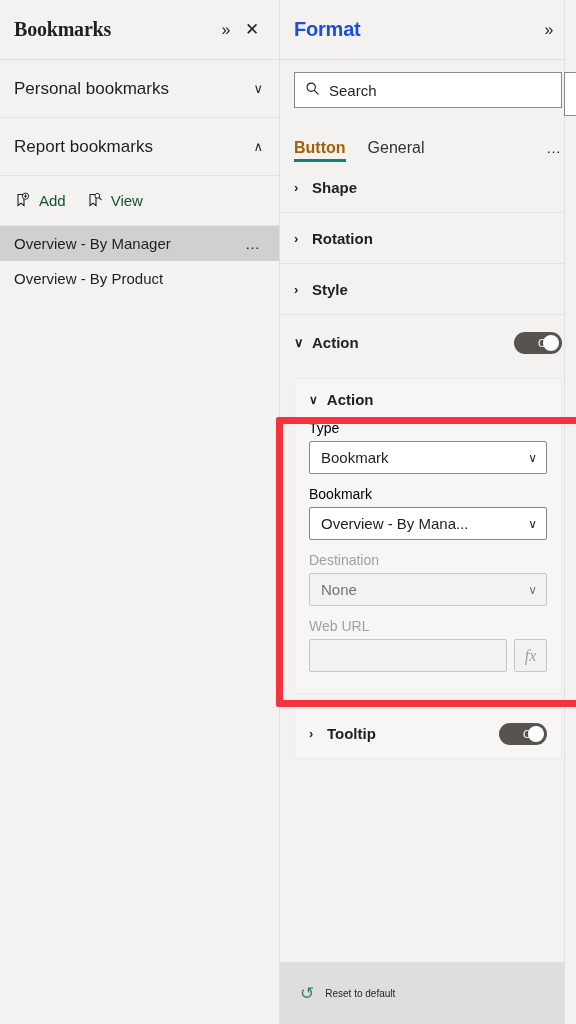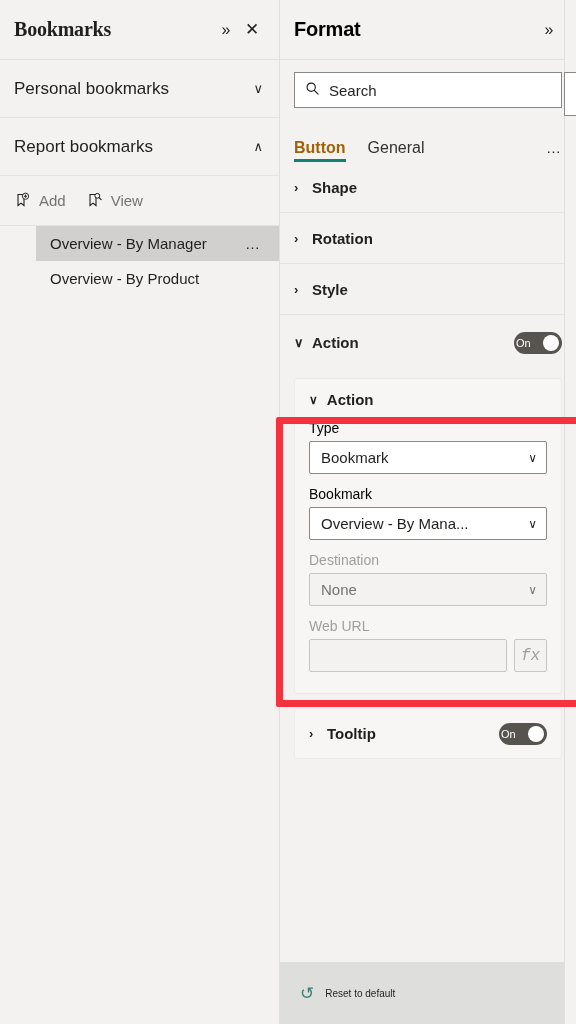--- a/index.html
+++ b/index.html
@@ -73,25 +73,25 @@
     gap: 20px;
     padding: 0 14px;
     border-bottom: 1px solid #e5e3e1;
   }
   .bm-action {
     display: flex;
     align-items: center;
     gap: 7px;
     cursor: pointer;
     font-size: 15px;
-    color: #737373;
+    color: #14532d;
   }
   .bm-action svg { display: block; }
 
-  .bm-list { padding: 0; margin-left: 36px; }
+  .bm-list { padding: 0; }
   .bm-item {
     height: 35px;
     display: flex;
     align-items: center;
     padding: 0 14px;
     font-size: 15px;
     color: #201f1e;
     cursor: pointer;
   }
   .bm-item.selected { background: #d2d0ce; }
@@ -116,21 +116,21 @@
   .fmt-header {
     height: 60px;
     display: flex;
     align-items: center;
     padding: 0 14px;
     border-bottom: 1px solid #e1dfdd;
   }
   .fmt-title {
     font-size: 20px;
     font-weight: 700;
-    color: #000000;
+    color: #1d4ed8;
     flex: 1;
     letter-spacing: -0.2px;
   }
 
   .fmt-body {
     flex: 1;
     overflow: hidden;
     position: relative;
   }
 
@@ -214,21 +214,21 @@
     background: #57534f;
     display: flex;
     align-items: center;
     justify-content: flex-end;
     padding: 0 3px;
     position: relative;
     cursor: pointer;
   }
   .toggle .lbl {
     position: absolute;
-    left: 2px;
+    left: 24px;
     font-size: 11px;
     color: #ffffff;
   }
   .toggle .knob {
     width: 16px; height: 16px;
     border-radius: 50%;
     background: #ffffff;
   }
 
   
@@ -299,21 +299,21 @@
     border-radius: 2px;
   }
   .fx-btn {
     width: 33px; height: 33px;
     border: 1px solid #c8c6c4;
     border-radius: 2px;
     background: #f3f2f1;
     display: flex;
     align-items: center;
     justify-content: center;
-    font-family: Liberation Mono, monospace;
+    font-family: Liberation Serif, serif;
     font-style: italic;
     font-size: 16px;
     color: #a19f9d;
     cursor: pointer;
   }
 
   .tooltip-card {
     margin: 14px 14px 0 14px;
     background: #f7f6f5;
     border: 1px solid #edebe9;

